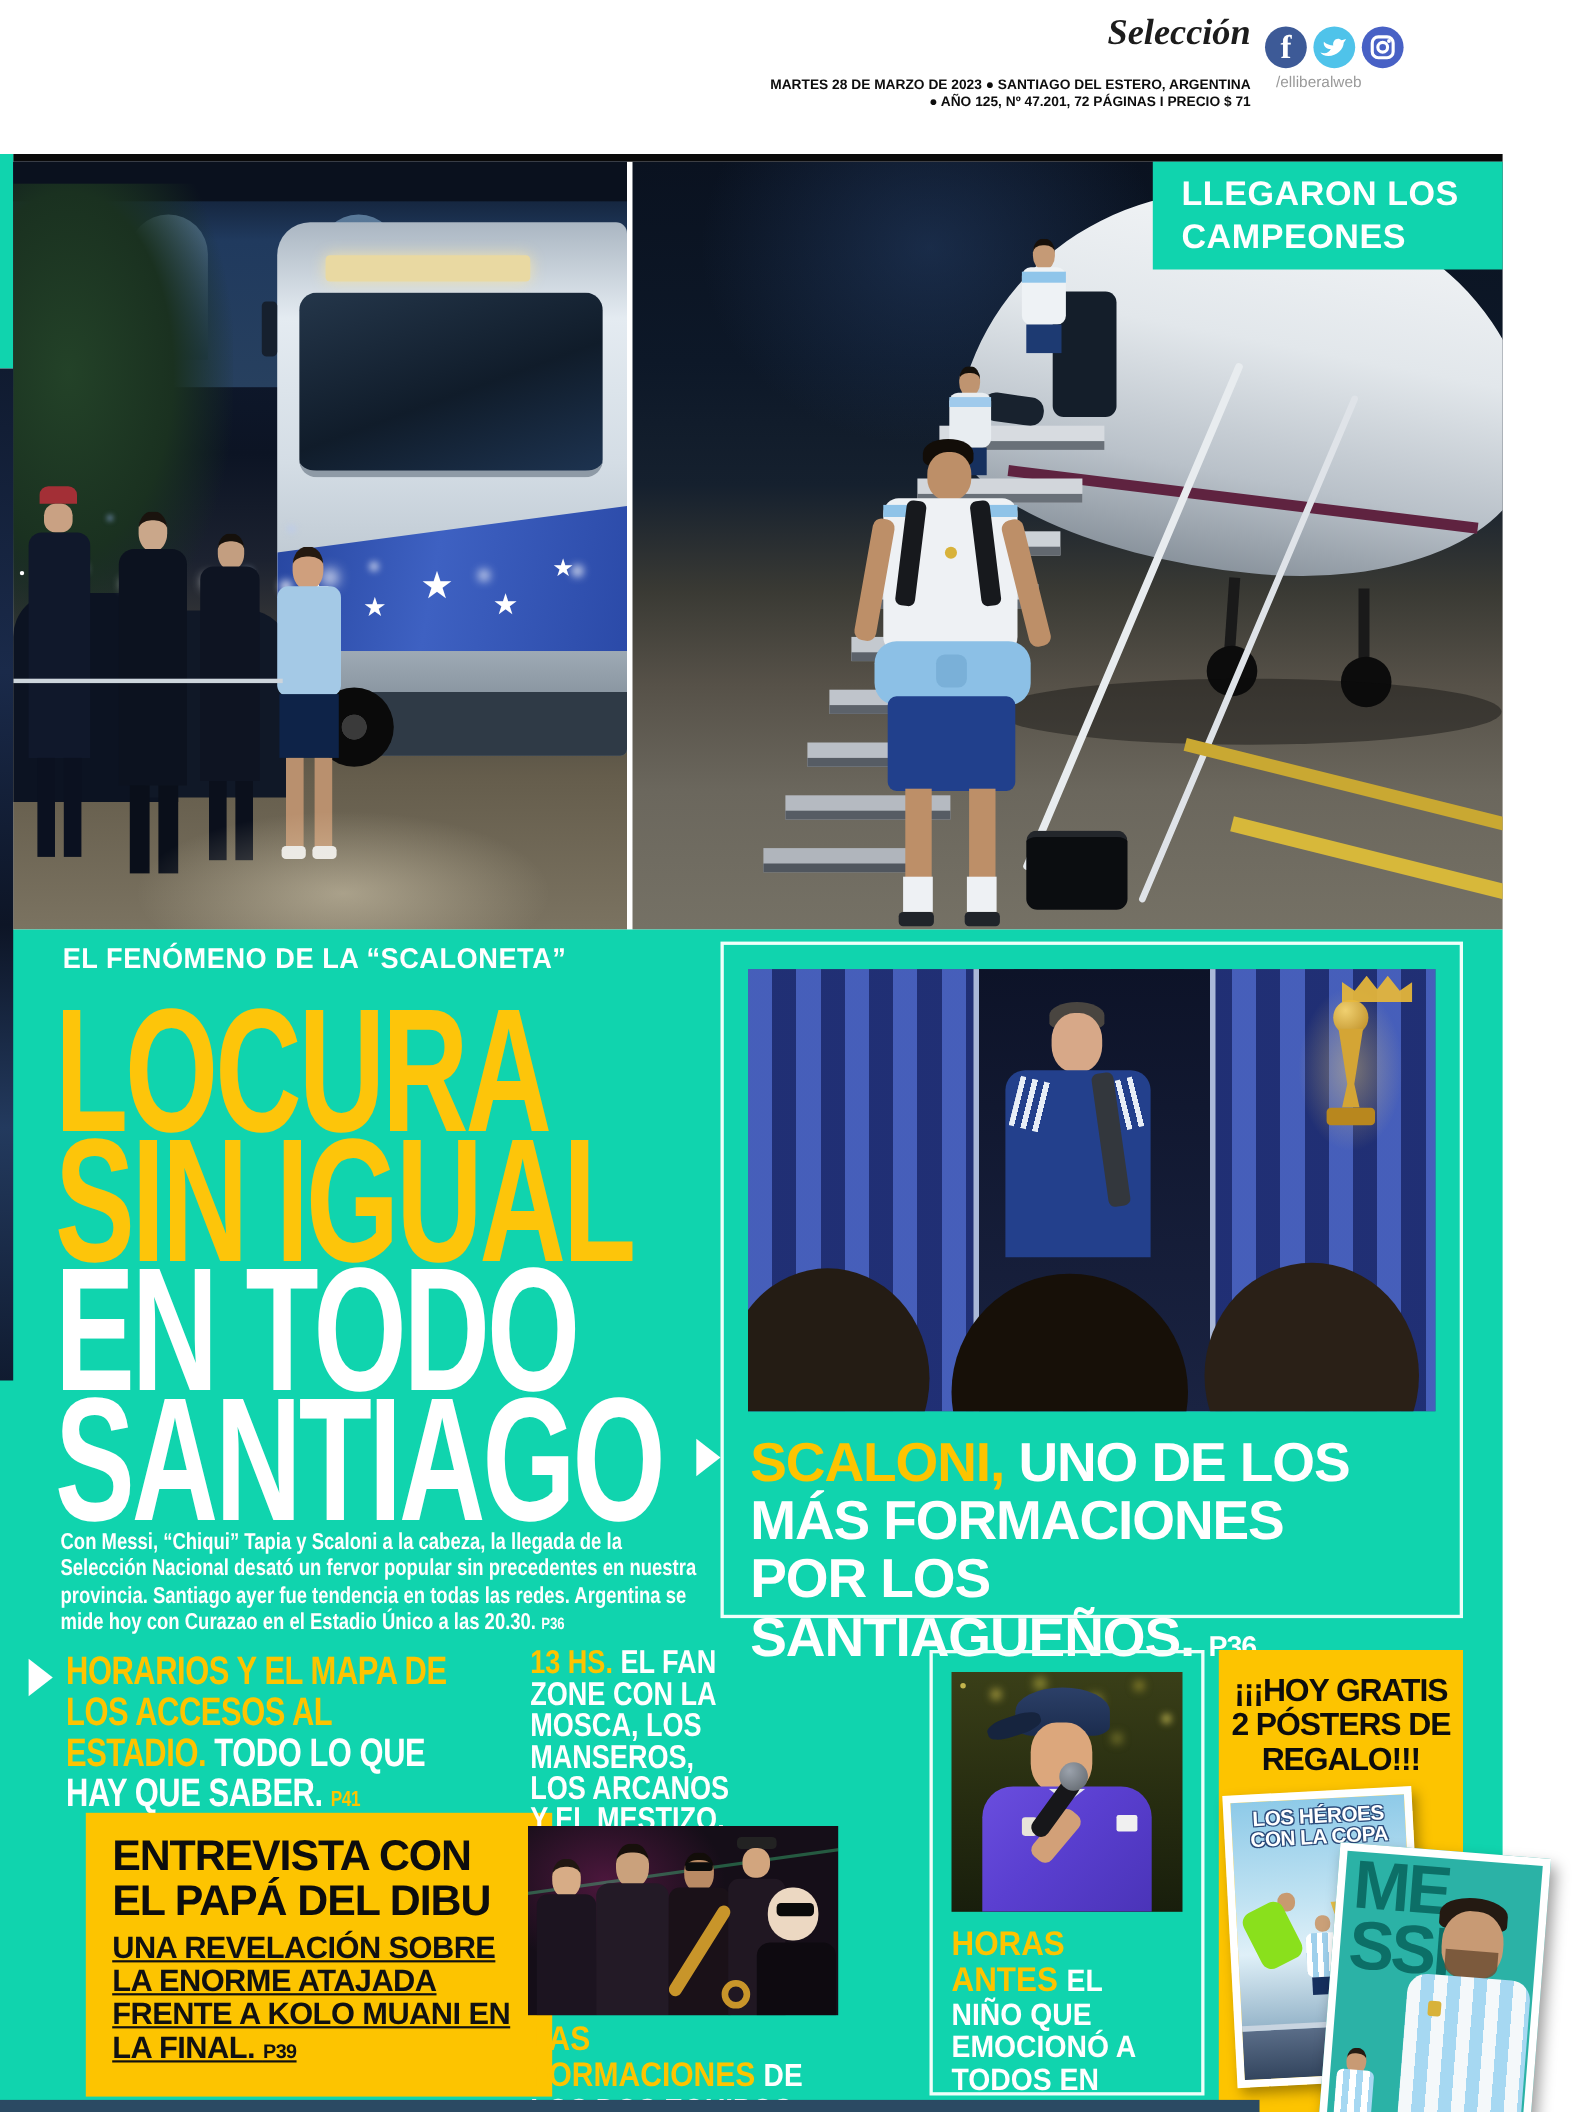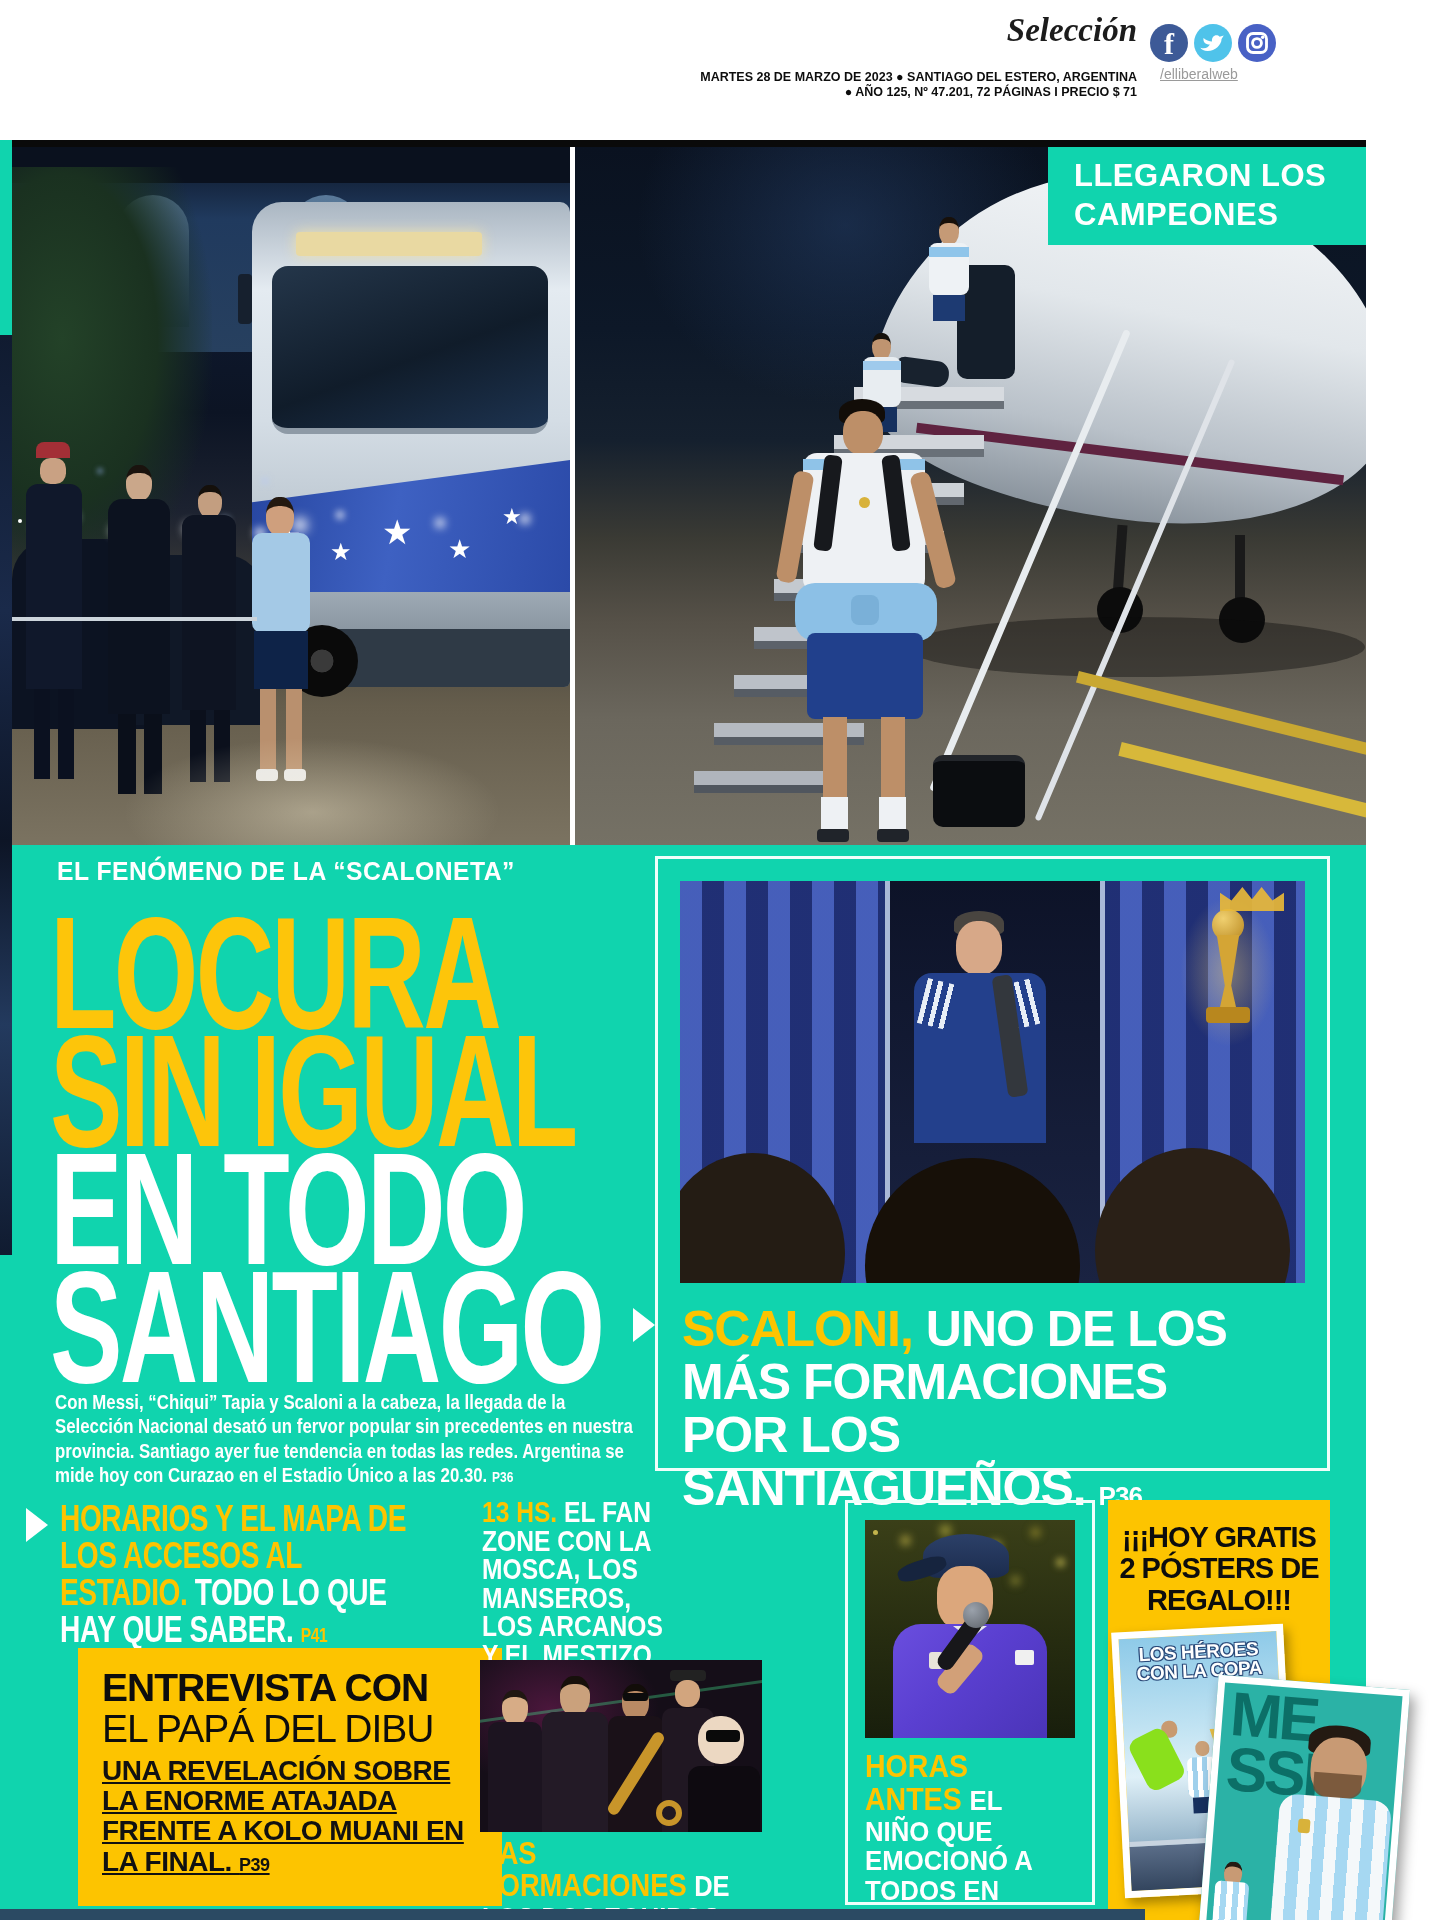--- a/index.html
+++ b/index.html
@@ -36,21 +36,21 @@
       </svg>
     </div>
     <div style="width:38px;height:38px;border-radius:50%;background:#4861c5;">
       <svg width="38" height="38" viewBox="0 0 24 24">
         <rect x="6" y="6" width="12" height="12" rx="3.5" fill="none" stroke="#ffffff" stroke-width="1.8"></rect>
         <circle cx="12" cy="12" r="2.8" fill="none" stroke="#ffffff" stroke-width="1.8"></circle>
         <circle cx="15.6" cy="8.4" r="1.1" fill="#ffffff"></circle>
       </svg>
     </div>
   </div>
-  <div class="a" style="left:1160px;top:66px;font-size:14px;color:#9a9a9a;text-decoration:underline;">/elliberalweb</div>
+  <div class="a" style="left:1160px;top:66px;font-size:14px;color:#9a9a9a;">/elliberalweb</div>
 
   <div class="a" style="left:637px;top:70px;width:500px;text-align:right;font-weight:bold;font-size:12.5px;
               line-height:1.18;color:#0d0d0d;">
     <div>MARTES 28 DE MARZO DE 2023  ●  SANTIAGO DEL ESTERO, ARGENTINA</div>
     <div>●  AÑO 125, Nº 47.201, 72 PÁGINAS  I  PRECIO $ 71</div>
   </div>
 
   <div class="a" style="left:12px;top:140px;width:1354px;height:7px;background:#0a0a0a;"></div>
 
   <div class="a" style="left:0;top:140px;width:12px;height:195px;background:#10d4ae;"></div>
@@ -248,21 +248,21 @@
 
   <div class="a tri" style="left:26px;top:1508px;z-index:5;"></div>
   <div class="a story" style="left:60px;top:1500px;width:470px;font-size:36px;line-height:1.03;letter-spacing:-.5px;
               transform:scaleX(.78);z-index:5;">
     <span class="yellow">HORARIOS Y EL MAPA DE LOS ACCESOS AL ESTADIO. </span><span class="white">TODO LO QUE HAY QUE SABER. </span><span class="pageref" style="font-size:20px;">P41</span>
   </div>
 
   <div class="a" style="left:78px;top:1648px;width:424px;height:258px;background:#fdc400;box-sizing:border-box;
               padding:20px 24px;z-index:5;">
     <div style="font-weight:bold;font-size:39px;line-height:1.05;color:#0d0d0d;letter-spacing:-1px;">ENTREVISTA CON</div>
-    <div style="font-weight:normal;font-size:39px;line-height:1.05;color:#0d0d0d;letter-spacing:-1px;">EL PAPÁ DEL DIBU</div>
+    <div style="font-weight:bold;font-size:39px;line-height:1.05;color:#0d0d0d;letter-spacing:-1px;">EL PAPÁ DEL DIBU</div>
     <div style="margin-top:6px;font-weight:bold;font-size:28px;line-height:1.08;color:#111;letter-spacing:-.5px;text-decoration:underline;">
       <span>UNA REVELACIÓN SOBRE LA ENORME ATAJADA FRENTE A KOLO MUANI EN LA FINAL. </span><span style="font-size:18px;">P39</span>
     </div>
   </div>
 
   <div class="a story" style="left:482px;top:1498px;width:240px;font-size:30px;line-height:.95;transform:scaleX(.82);z-index:5;">
     <span class="yellow">13 HS. </span><span class="white">EL FAN ZONE CON LA MOSCA, LOS MANSEROS, LOS ARCANOS Y EL MESTIZO. </span><span class="pageref" style="font-size:19px;">P41</span>
   </div>
 
   <div class="a" style="left:480px;top:1660px;width:282px;height:172px;overflow:hidden;background:#150e18;z-index:5;">

